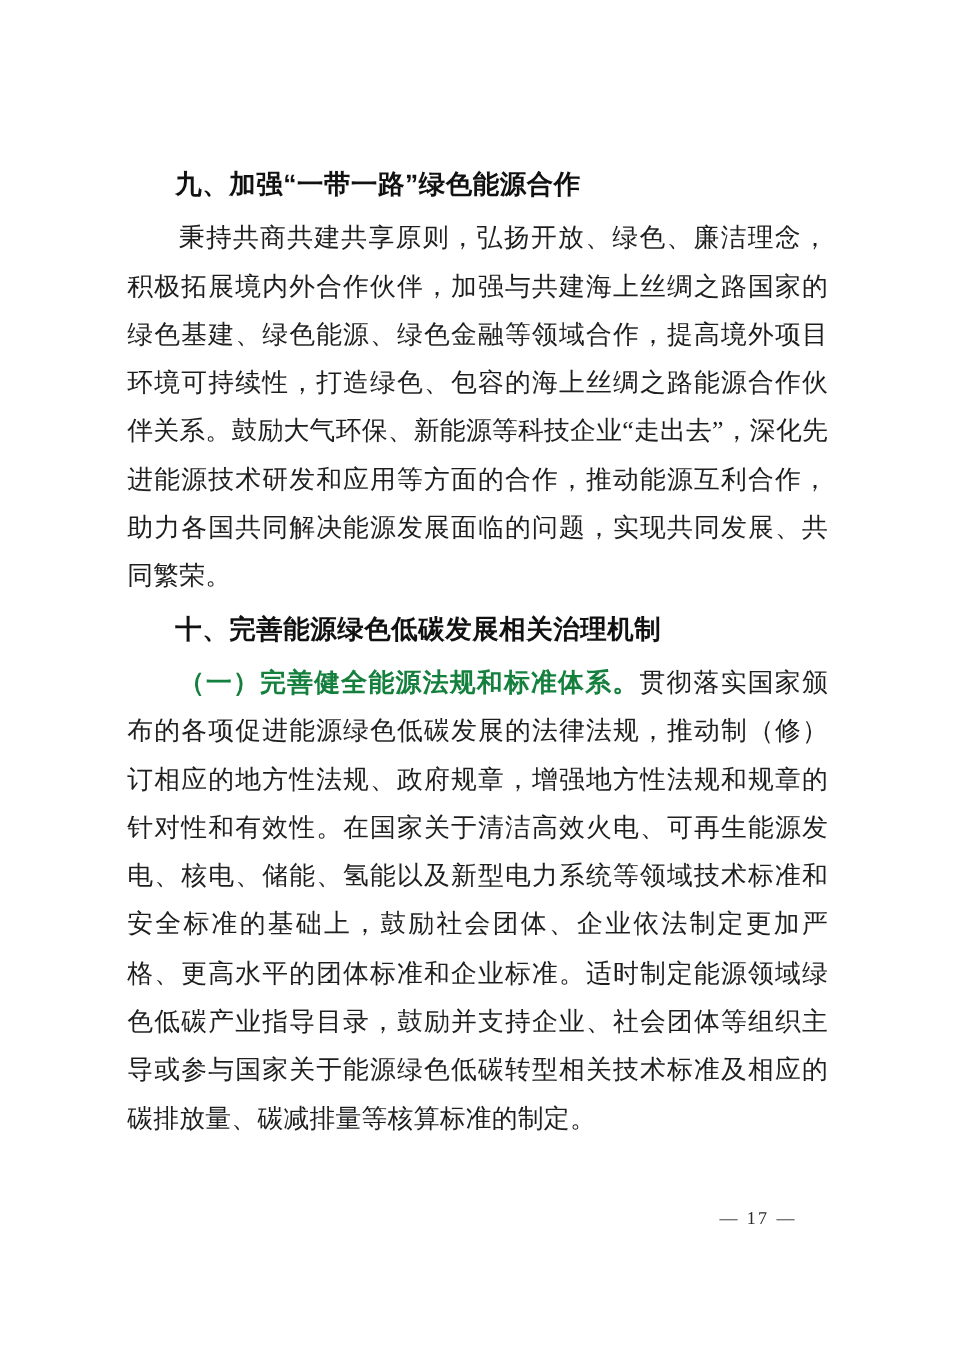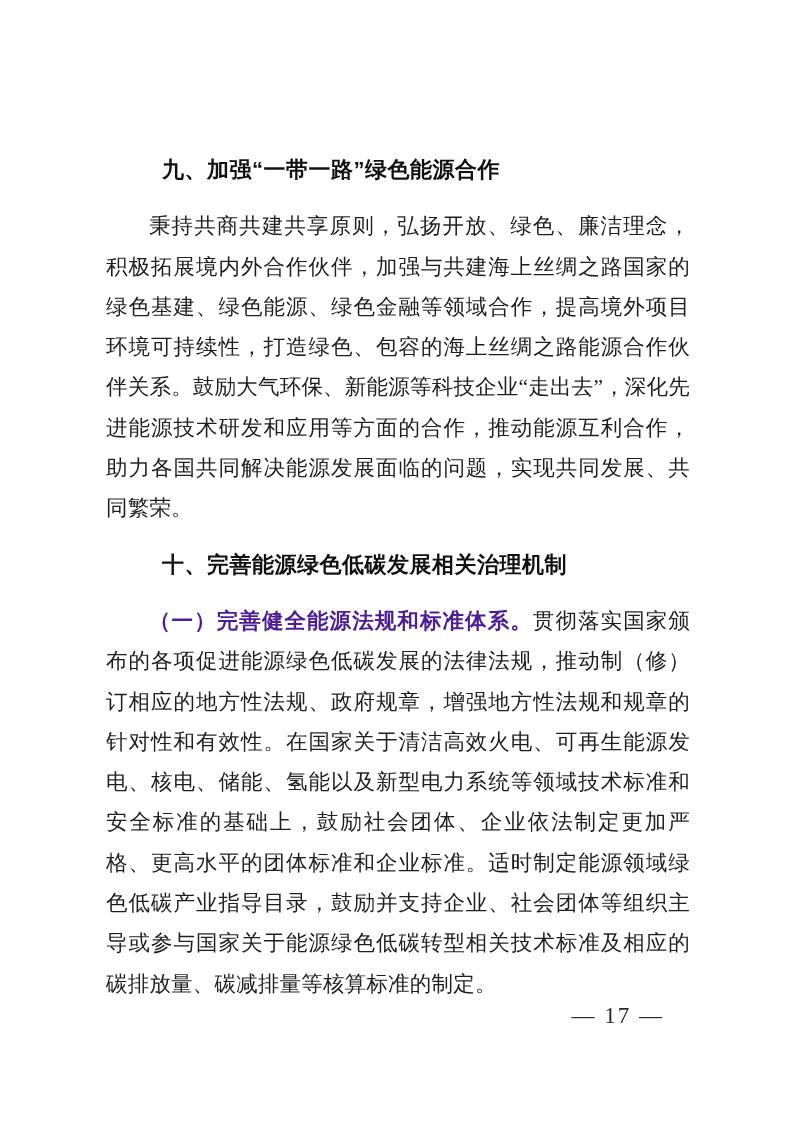--- a/index.html
+++ b/index.html
@@ -20,21 +20,21 @@
     inset: 0;
     background: #ffffff;
   }
   .content {
     position: absolute;
     left: 102px;
     top: 134px;
     width: 592px;
   }
   .section-heading {
-    margin: 16px;
+    margin: 0;
     font-family: "Liberation Sans", "DejaVu Sans", sans-serif;
     font-weight: bold;
     font-size: 22px;
     line-height: 40.3px;
     text-indent: 2em;
     color: #111111;
     letter-spacing: 0.5px;
     white-space: nowrap;
   }
   .body-para {
@@ -42,27 +42,27 @@
     font-size: 21.5px;
     line-height: 40.3px;
     text-indent: 2em;
     text-align: justify;
     text-justify: inter-character;
     letter-spacing: 0.2px;
     color: #1e1e1e;
   }
   .para-lead {
     font-weight: bold;
-    color: #4c1d95;
+    color: #15803d;
   }
   .page-number {
     position: absolute;
     top: 1002px;
     right: 130px;
-    font-size: 23px;
+    font-size: 15px;
     line-height: 28px;
     letter-spacing: 2px;
     color: #2a2a2a;
   }
 </style>
 </head>
 <body>
 
 <div class="doc-page">
   <div class="content">

